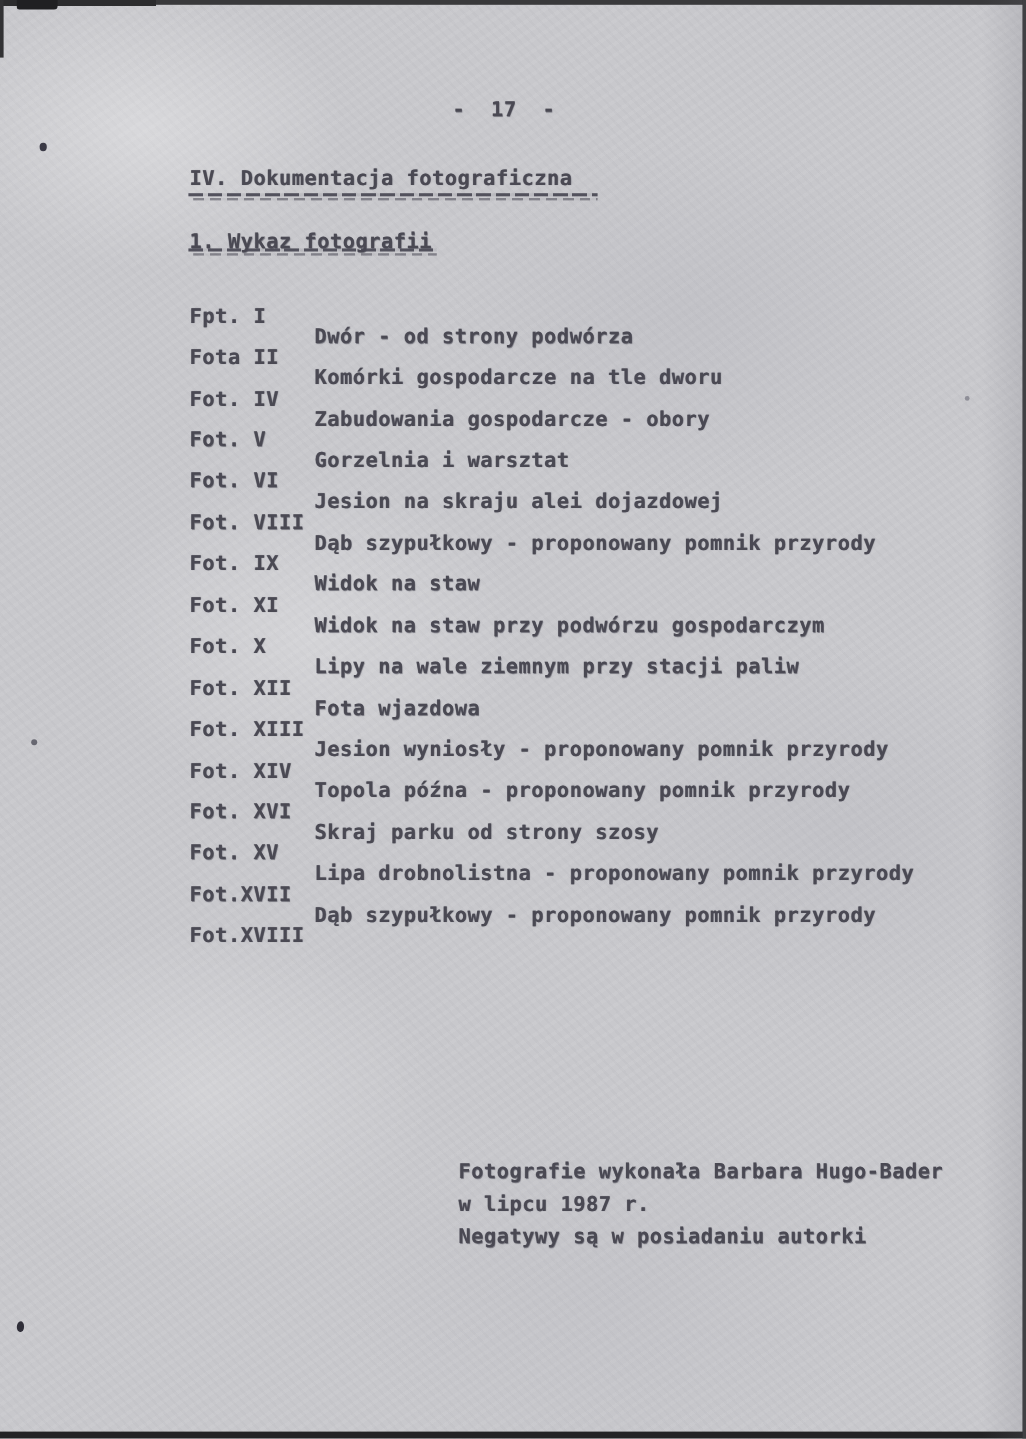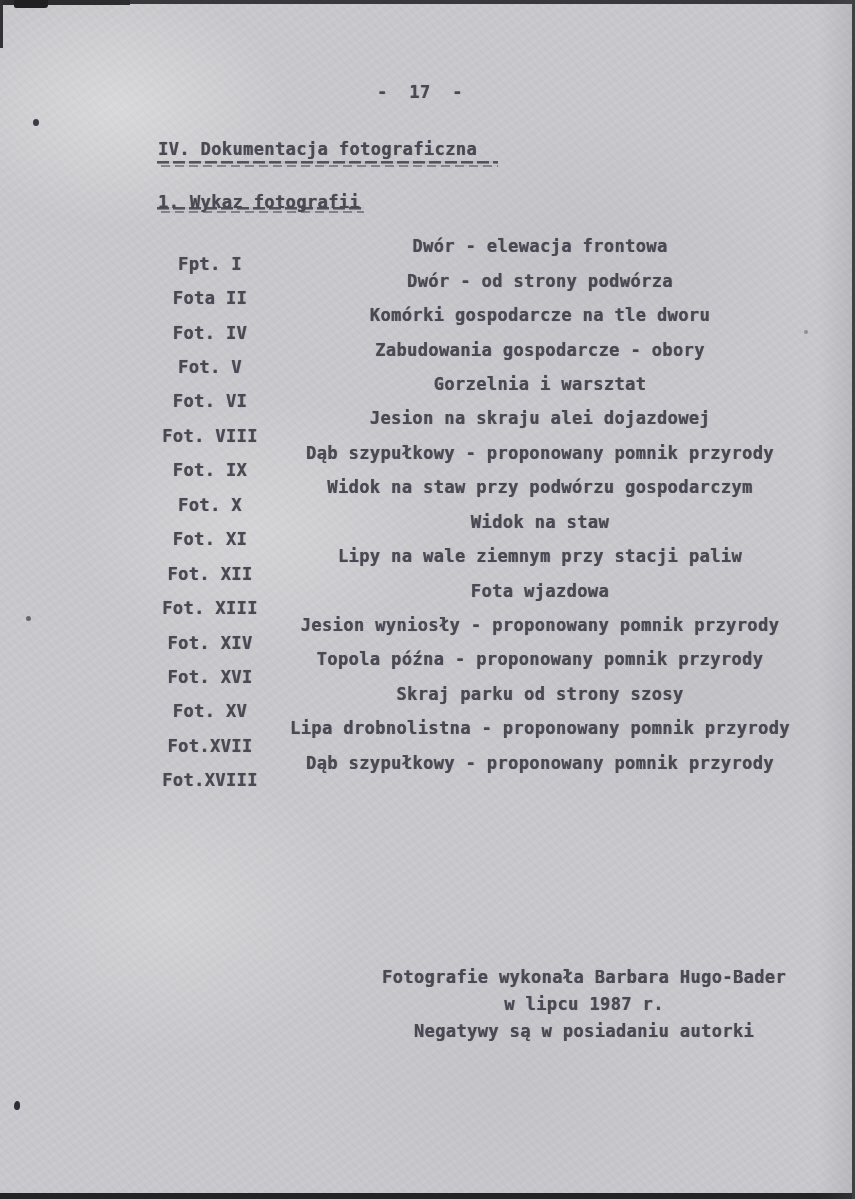--- a/index.html
+++ b/index.html
@@ -19,21 +19,20 @@
     background-image:
       radial-gradient(ellipse 260px 180px at 14% 9%,  rgba(255,255,255,0.30), transparent 65%),
       radial-gradient(ellipse 340px 240px at 68% 22%, rgba(176,176,184,0.28), transparent 62%),
       radial-gradient(ellipse 300px 220px at 30% 44%, rgba(255,255,255,0.22), transparent 60%),
       radial-gradient(ellipse 380px 260px at 82% 58%, rgba(173,173,181,0.24), transparent 62%),
       radial-gradient(ellipse 320px 240px at 20% 76%, rgba(255,255,255,0.20), transparent 60%),
       radial-gradient(ellipse 360px 260px at 60% 90%, rgba(178,178,186,0.22), transparent 62%),
       repeating-linear-gradient(47deg,  rgba(118,118,128,0.045) 0 2px, transparent 2px 6px),
       repeating-linear-gradient(-33deg, rgba(255,255,255,0.05)  0 3px, transparent 3px 8px);
     overflow:hidden;
-    text-align:center;
   }
 
   .typed{
     color:var(--ink);
     font-size:17px;
     font-weight:700;
     letter-spacing:0.4px;
     text-shadow:0.4px 0.4px 0.7px rgba(48,48,60,0.55), -0.3px 0 0.5px rgba(48,48,60,0.25);
     white-space:pre;
   }
@@ -119,21 +118,20 @@
 
   <div class="typed heading-1">IV. Dokumentacja fotograficzna</div>
   <div class="typed-underline underline-1"></div>
 
   <div class="typed heading-2">1. Wykaz fotografii</div>
   <div class="typed-underline underline-2"></div>
 
   <div class="photo-list" id="photo-list">
       <div class="photo-row">
         <span class="typed photo-label">Fpt. I</span>
-        <span class="typed photo-desc">Dwór - elewacja frontowa</span>
       </div>
       <div class="photo-row">
         <span class="typed photo-label">Fota II</span>
         <span class="typed photo-desc">Dwór - od strony podwórza</span>
       </div>
       <div class="photo-row">
         <span class="typed photo-label">Fot. IV</span>
         <span class="typed photo-desc">Komórki gospodarcze na tle dworu</span>
       </div>
       <div class="photo-row">
@@ -146,26 +144,26 @@
       </div>
       <div class="photo-row">
         <span class="typed photo-label">Fot. VIII</span>
         <span class="typed photo-desc">Jesion na skraju alei dojazdowej</span>
       </div>
       <div class="photo-row">
         <span class="typed photo-label">Fot. IX</span>
         <span class="typed photo-desc">Dąb szypułkowy - proponowany pomnik przyrody</span>
       </div>
       <div class="photo-row">
+        <span class="typed photo-label">Fot. XI</span>
+        <span class="typed photo-desc">Widok na staw</span>
+      </div>
+      <div class="photo-row">
         <span class="typed photo-label">Fot. X</span>
         <span class="typed photo-desc">Widok na staw przy podwórzu gospodarczym</span>
-      </div>
-      <div class="photo-row">
-        <span class="typed photo-label">Fot. XI</span>
-        <span class="typed photo-desc">Widok na staw</span>
       </div>
       <div class="photo-row">
         <span class="typed photo-label">Fot. XII</span>
         <span class="typed photo-desc">Lipy na wale ziemnym przy stacji paliw</span>
       </div>
       <div class="photo-row">
         <span class="typed photo-label">Fot. XIII</span>
         <span class="typed photo-desc">Fota wjazdowa</span>
       </div>
       <div class="photo-row">

